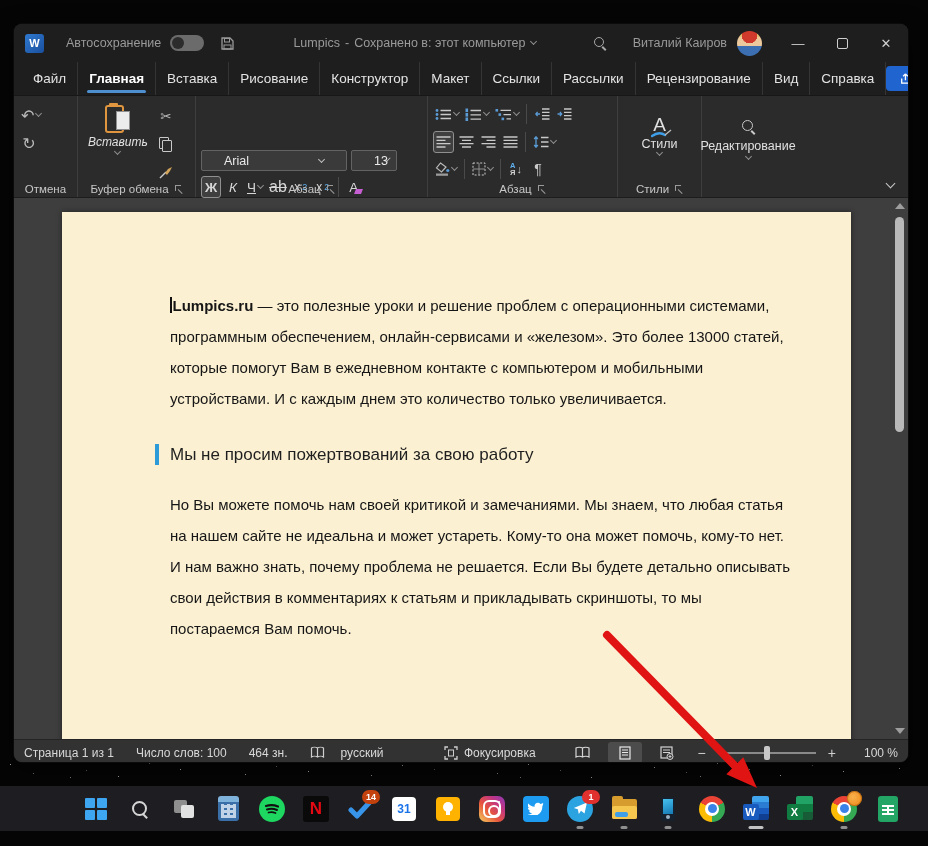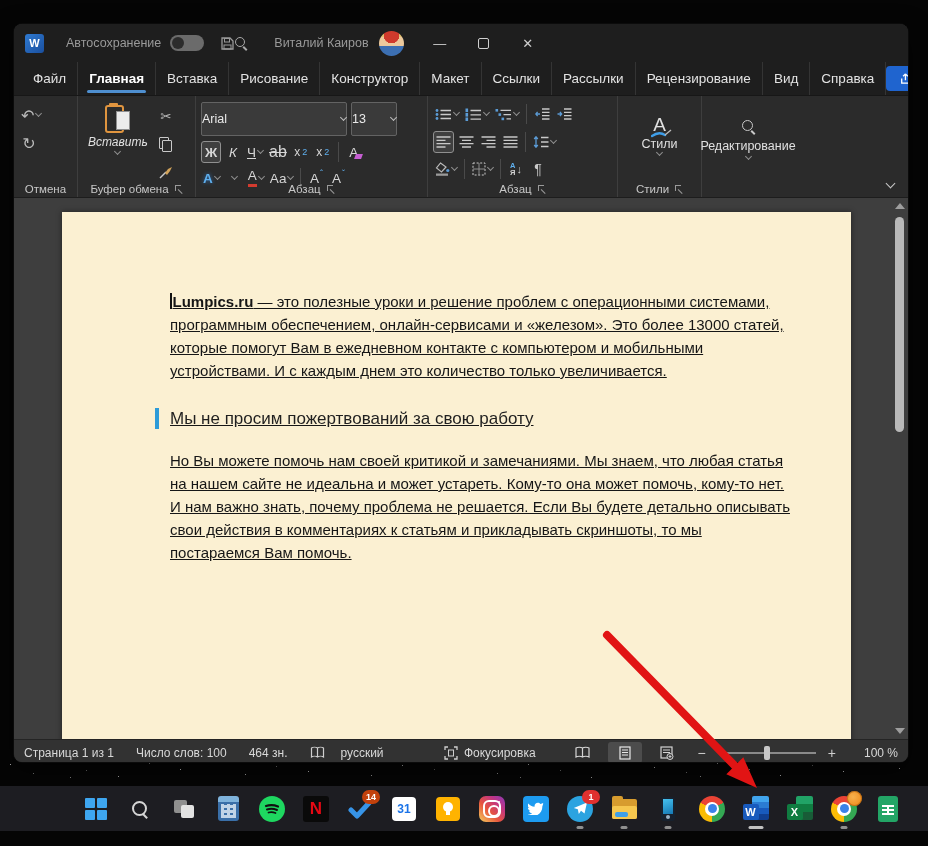--- a/index.html
+++ b/index.html
@@ -67,22 +67,22 @@
   .glabel{position:absolute;left:0;right:0;bottom:2px;display:flex;align-items:center;justify-content:center;gap:6px;
     font-size:11.5px;color:#c7c7c7;}
   .launcher{position:relative;width:8px;height:8px;}
   .launcher::before{content:"";position:absolute;left:0;top:0;width:5px;height:5px;border-left:1px solid #9a9a9a;border-top:1px solid #9a9a9a;}
   .launcher::after{content:"";position:absolute;right:0;bottom:1px;width:6px;height:1.4px;background:#9a9a9a;transform:rotate(45deg);}
   .rrow{display:flex;align-items:center;padding:0 5px;gap:2px;}
   .rb{height:22px;min-width:20px;display:flex;align-items:center;justify-content:center;color:#d6d6d6;
      font-size:13.5px;border-radius:3px;padding:0 2px;gap:2px;box-sizing:border-box;}
   .rb.boxed{border:1px solid #909090;background:#3f3f3f;}
   .vdiv{width:1px;height:20px;background:#4a4a4a;margin:0 3px;}
-  .combo{display:flex;align-items:center;background:#3a3a3a;border:1px solid #636363;height:34px;padding:0 0;
-    color:#eaeaea;font-size:12.5px;border-radius:2px;box-sizing:border-box;}
+  .combo{display:flex;align-items:center;background:#3a3a3a;border:1px solid #636363;height:21px;padding:0 22px;
+    color:#eaeaea;font-size:12.5px;border-radius:2px;box-sizing:border-box;margin-top:48px;}
   .combo .chev{margin-left:auto;}
   .ico-undo{font-size:16px;color:#b9b9b9;}
   .clip-ico{position:relative;width:25px;height:29px;}
   .clip-board{position:absolute;left:0;top:2px;width:15px;height:24px;border:2px solid #e0953f;border-radius:3px;}
   .clip-tab{position:absolute;left:4px;top:0;width:9px;height:4px;background:#e0953f;border-radius:1px;}
   .clip-sheet{position:absolute;right:0;top:8px;width:12px;height:17px;background:#ececec;border:1px solid #8f8f8f;}
   .copy-ico{position:relative;width:13px;height:15px;}
   .copy-ico i{position:absolute;width:8px;height:10px;border:1.2px solid #c9c9c9;border-radius:1px;}
   .copy-ico i:first-child{left:0;top:0;}
   .copy-ico i:last-child{right:0;bottom:0;background:#2b2b2b;}
@@ -103,21 +103,21 @@
   .styles-ico svg{position:absolute;left:-2px;bottom:-4px;}
   .edit-big{display:flex;flex-direction:column;align-items:center;justify-content:center;height:86px;gap:4px;width:100%;}
   .rsearch{width:15px;height:15px;position:relative;}
   .rsearch::before{content:"";position:absolute;left:1px;top:0;width:9px;height:9px;border:1.6px solid #c9c9c9;border-radius:50%;}
   .rsearch::after{content:"";position:absolute;left:11px;top:10px;width:2px;height:5px;background:#c9c9c9;transform:rotate(-45deg);}
   .ribbon-collapse{position:absolute;right:14px;bottom:10px;}
   .biglabel{font-size:12.5px;color:#e0e0e0;}
   
   .docarea{position:relative;height:541px;background:#3e3e3e;overflow:hidden;}
   .page{position:absolute;left:48px;top:14px;width:789px;height:560px;background:#fbf0d2;box-shadow:0 0 6px rgba(0,0,0,.45);}
-  .pagetext{position:absolute;left:108px;top:78px;width:622px;color:#161616;font-size:15px;line-height:23px;text-decoration:underline;}
+  .pagetext{position:absolute;left:108px;top:78px;width:622px;color:#161616;font-size:15px;line-height:31px;}
   .caret{display:inline-block;width:1.5px;height:16px;background:#111;margin-right:1px;vertical-align:-2px;}
   .doc-h{position:relative;margin:25px 0 19px -15px;font-size:17px;color:#1f1f1f;display:flex;align-items:center;}
   .hbar{width:4px;height:21px;background:#2d9bd8;margin-right:11px;flex:0 0 auto;}
   .vscroll{position:absolute;right:1px;top:2px;bottom:2px;width:15px;}
   .vscroll .arr{position:absolute;left:3px;width:0;height:0;border-left:5px solid transparent;border-right:5px solid transparent;}
   .vscroll .arr.up{top:3px;border-bottom:6px solid #9e9e9e;}
   .vscroll .arr.down{bottom:3px;border-top:6px solid #9e9e9e;}
   .vthumb{position:absolute;left:3px;top:17px;width:9px;height:215px;border-radius:5px;background:#b9b9b9;}
   
   .statusbar{height:25px;background:#323232;border-top:1px solid #242424;display:flex;align-items:center;
@@ -208,20 +208,26 @@
         </div>
       <span class="autosave-label">Автосохранение</span>
       <span class="toggle"></span>
       <span class="save-ico">
         <svg width="15" height="15" viewBox="0 0 15 15">
             <path d="M2 2 H10 L13 5 V13 H2 Z" fill="none" stroke="#9a9a9a" stroke-width="1.3"></path>
             <rect x="4.5" y="2.5" width="5" height="3.5" fill="none" stroke="#9a9a9a"></rect>
             <rect x="4" y="9" width="7" height="4" fill="none" stroke="#9a9a9a"></rect>
           </svg>
       </span>
+      <span class="title-center">
+        <span>Lumpics</span>
+        <span>-</span>
+        <span>Сохранено в: этот компьютер</span>
+        <span class="chev s gray"></span>
+      </span>
       <span class="tsearch"></span>
       <span class="username">Виталий Каиров</span>
       <span class="avatar"></span>
       <span class="win-controls">
         <span class="win-btn">
             <span>—</span>
           </span>
         <span class="win-btn">
             <span class="maxbox"></span>
           </span>

